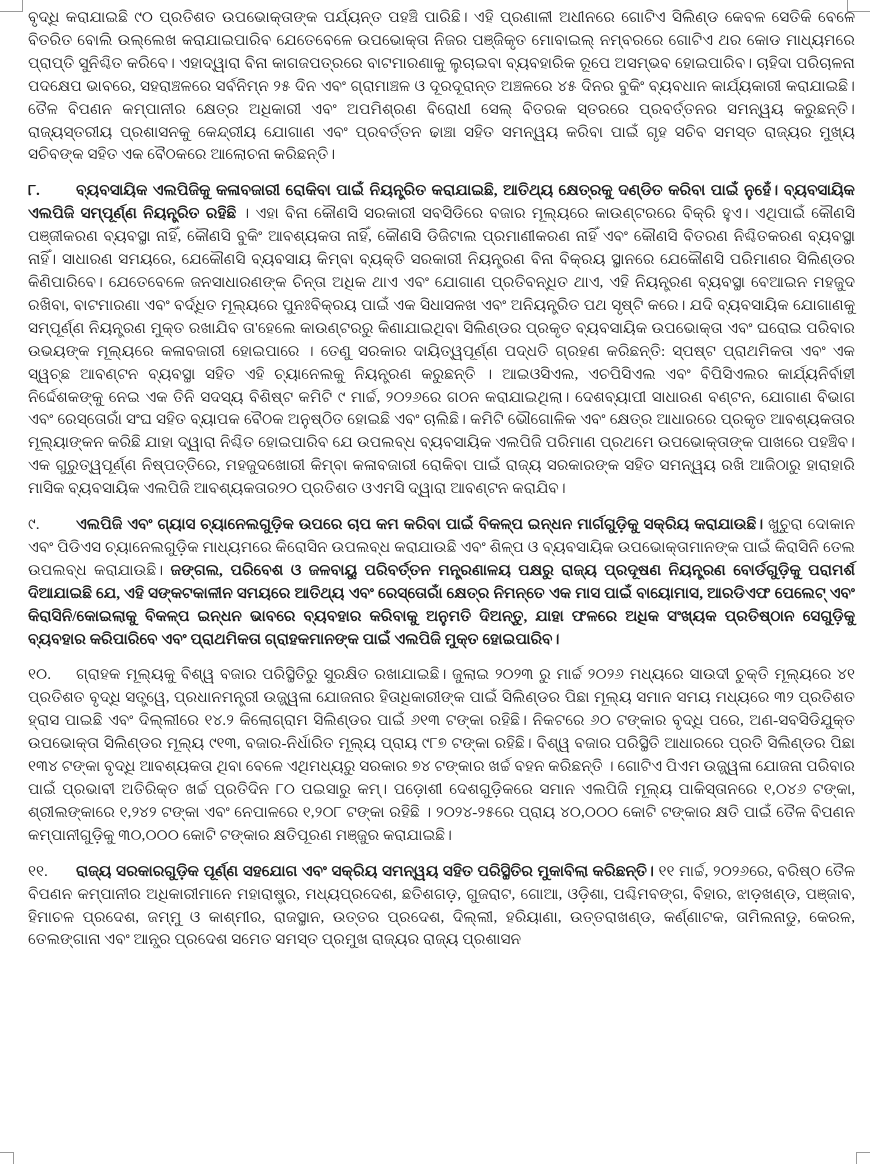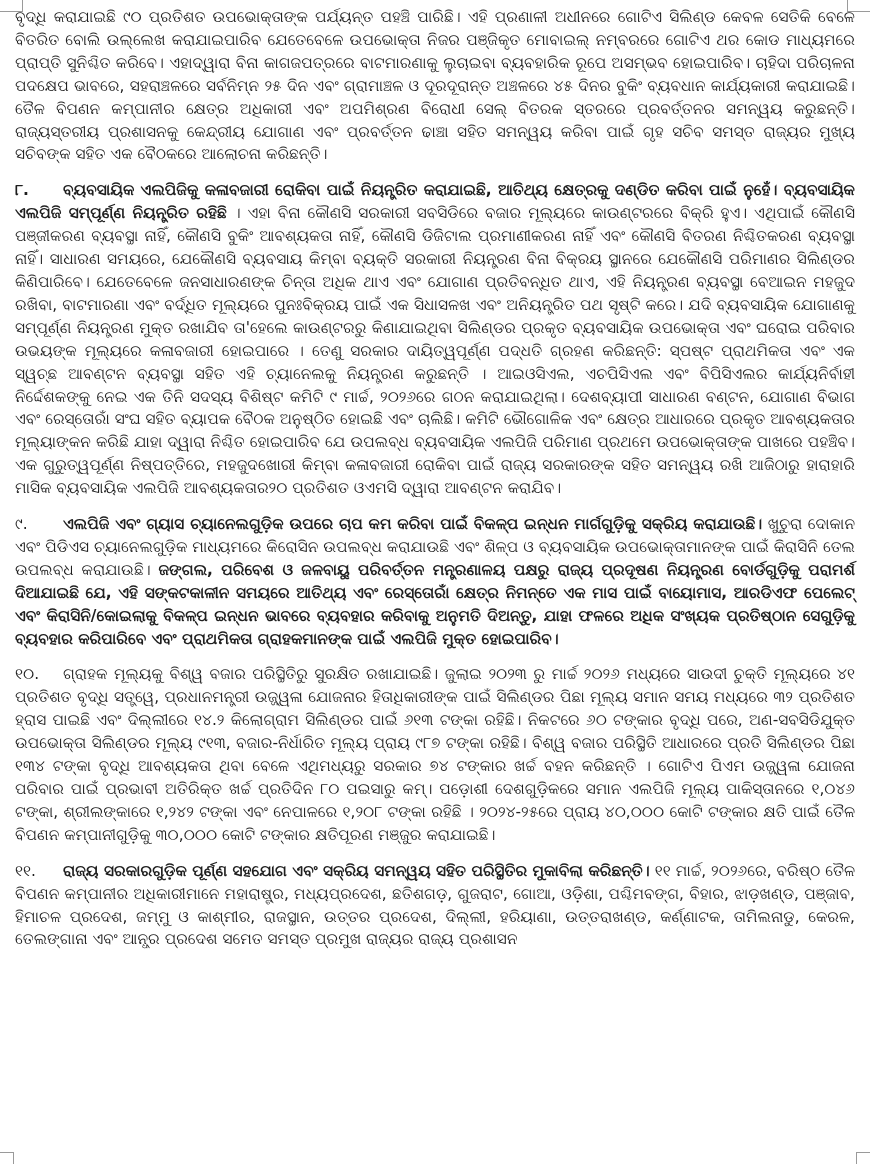--- a/index.html
+++ b/index.html
@@ -6,22 +6,22 @@
   body {
     width: 870px; height: 1164px; position: relative; overflow: hidden;
     font-family: "DejaVu Sans", sans-serif; color: #1e1e1e;
   }
   .crop { position: absolute; border-color: #9a9a9a; border-style: solid; border-width: 0; }
   .crop.tl { left: 0; top: 0; width: 22px; height: 11px; border-right-width: 1px; border-bottom-width: 1px; }
   .crop.tr { right: 0; top: 0; width: 22px; height: 11px; border-left-width: 1px; border-bottom-width: 1px; }
   .crop.bl { left: 0; bottom: 0; width: 13px; height: 11px; border-right-width: 1px; border-top-width: 1px; }
   .crop.br { right: 0; bottom: 0; width: 13px; height: 11px; border-left-width: 1px; border-top-width: 1px; }
   .page {
-    position: absolute; left: 15px; right: 15px; top: 6px;
-    font-size: 15.4px; line-height: 22.9px;
+    position: absolute; left: 28px; right: 15px; top: 6px;
+    font-size: 15.4px; line-height: 22.9px; font-family: Liberation Serif, serif;
   }
   .para { margin: 0 0 13px 0; text-align: justify; text-align-last: left; }
   .num { display: inline-block; width: 48px; }
   .b { font-weight: bold; }
 </style>
 </head>
 <body>
 
 <div class="crop tl"></div>
 <div class="crop tr"></div>

